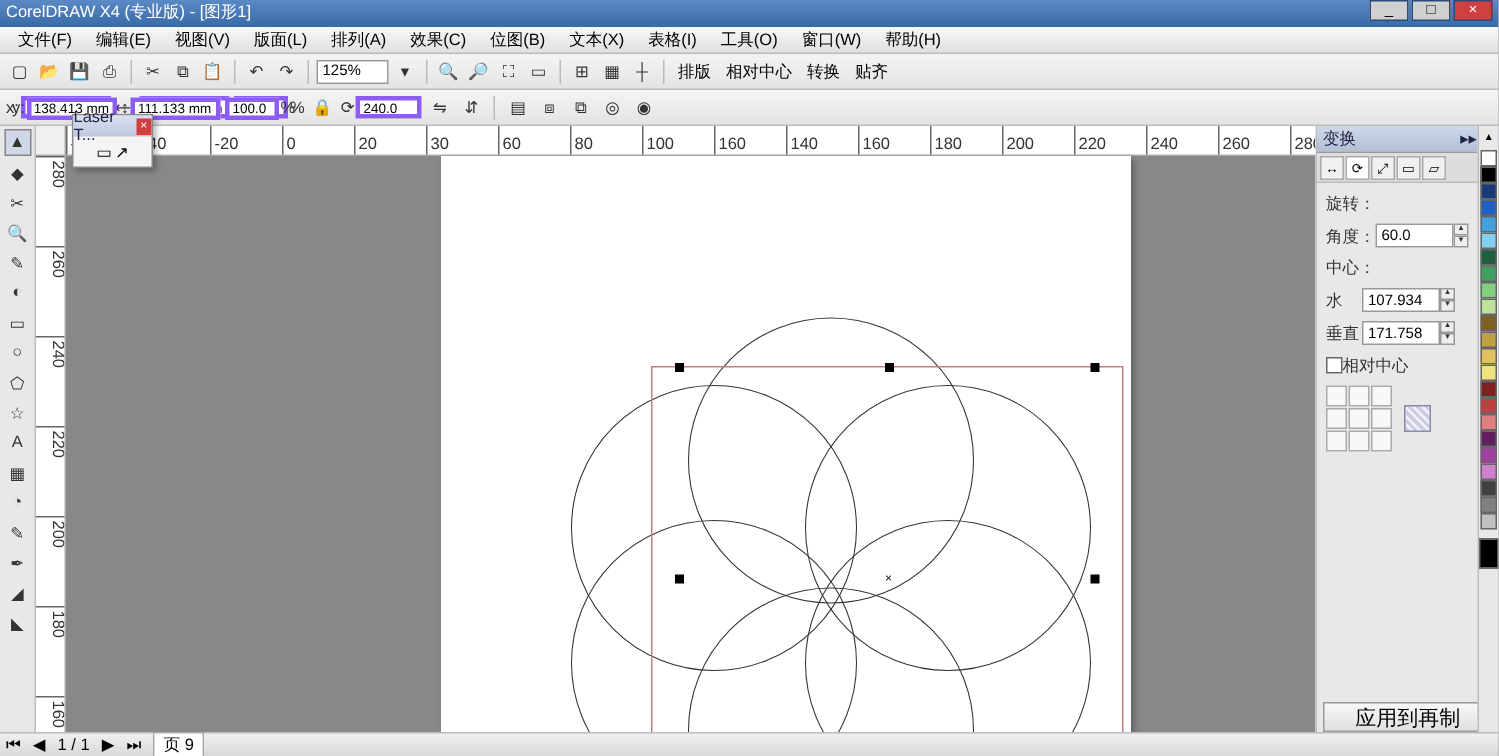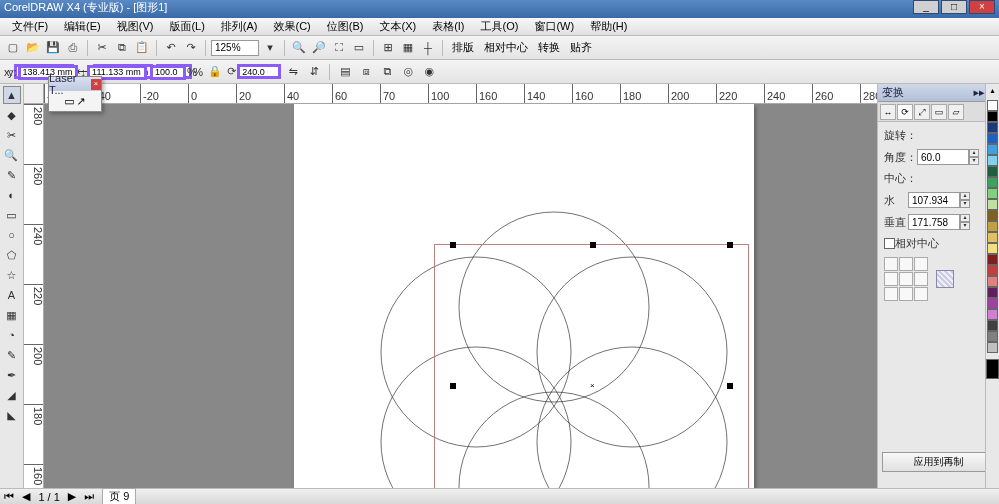--- a/index.html
+++ b/index.html
@@ -36,21 +36,21 @@
 .docker-area{width:122px;background:#e8e8e8;border-left:1px solid #bbb;display:flex;flex-direction:column}
 .docker-title{height:18px;background:linear-gradient(#d0d8e8,#b0c0d8);border-bottom:1px solid #999;display:flex;align-items:center;padding:0 4px;font-size:10px;color:#224}
 .docker-title .spacer{flex:1}
 .docker-tabs{height:20px;display:flex;gap:1px;padding:2px;background:#ddd;border-bottom:1px solid #bbb}
 .docker-tabs .dt{width:16px;height:16px;border:1px solid #aaa;background:#f0f0f0;font-size:9px;display:flex;align-items:center;justify-content:center}
 .docker-body{padding:6px 6px;font-size:10px;color:#333;display:flex;flex-direction:column;gap:6px}
 .docker-body .row{display:flex;align-items:center;gap:0}
 .docker-body input[type=text]{width:52px;height:16px;border:1px solid #999;font-size:10px;padding:0 3px}
 .spin{width:10px;display:flex;flex-direction:column}
 .spin div{height:8px;border:1px solid #999;background:#eee;font-size:6px;text-align:center;line-height:5px}
-.docker-btn{height:20px;border:1px solid #999;background:linear-gradient(#f8f8f8,#e0e0e0);text-align:center;line-height:18px;font-size:10px;margin:16px 4px}
+.docker-btn{height:20px;border:1px solid #999;background:linear-gradient(#f8f8f8,#e0e0e0);text-align:center;line-height:18px;font-size:14px;margin:0 4px}
 .chk{width:11px;height:11px;border:1px solid #666;background:#fff;display:inline-block}
 .anchor-grid{display:grid;grid-template-columns:repeat(3,14px);grid-template-rows:repeat(3,14px);gap:1px}
 .anchor-grid div{border:1px solid #aaa;background:#f8f8f8}
 .color-palette{position:absolute;right:0;top:84px;bottom:16px;width:14px;background:#e8e8e8;border-left:1px solid #bbb;display:flex;flex-direction:column;align-items:center;padding-top:16px;gap:0}
 .swatch{width:11px;height:11px;border:1px solid #666}
 .statusbar{position:absolute;bottom:0;left:0;right:0;height:16px;background:linear-gradient(#f0f0f0,#d8d8d8);border-top:1px solid #bbb;display:flex;align-items:center;padding:0 4px;font-size:9px;gap:8px}
 .float-panel{position:absolute;top:76px;left:48px;width:54px;background:#f4f4f4;border:1px solid #888;box-shadow:2px 2px 4px rgba(0,0,0,.3)}
 .float-panel .fp-title{height:14px;background:linear-gradient(#d8e0f0,#c0c8e0);font-size:9px;padding:0 0;display:flex;align-items:center;color:#224}
 .float-panel .fp-title .x{margin-left:auto;width:11px;height:11px;background:#d04040;color:#fff;text-align:center;line-height:10px;font-size:8px}
 .float-panel .fp-body{height:20px;display:flex;align-items:center;justify-content:center;gap:2px}
@@ -176,23 +176,23 @@
   </div>
 
   <div class="canvas-wrap">
     <div class="ruler-corner"></div>
     <div class="ruler-h" id="rulerH">
         <div class="tick" style="left: 0px;">-60</div>
         <div class="tick" style="left: 48px;">-40</div>
         <div class="tick" style="left: 96px;">-20</div>
         <div class="tick" style="left: 144px;">0</div>
         <div class="tick" style="left: 192px;">20</div>
-        <div class="tick" style="left: 240px;">40</div>
+        <div class="tick" style="left: 240px;">30</div>
         <div class="tick" style="left: 288px;">60</div>
-        <div class="tick" style="left: 336px;">70</div>
+        <div class="tick" style="left: 336px;">80</div>
         <div class="tick" style="left: 384px;">100</div>
         <div class="tick" style="left: 432px;">160</div>
         <div class="tick" style="left: 480px;">140</div>
         <div class="tick" style="left: 528px;">160</div>
         <div class="tick" style="left: 576px;">180</div>
         <div class="tick" style="left: 624px;">200</div>
         <div class="tick" style="left: 672px;">220</div>
         <div class="tick" style="left: 720px;">240</div>
         <div class="tick" style="left: 768px;">260</div>
         <div class="tick" style="left: 816px;">280</div>

